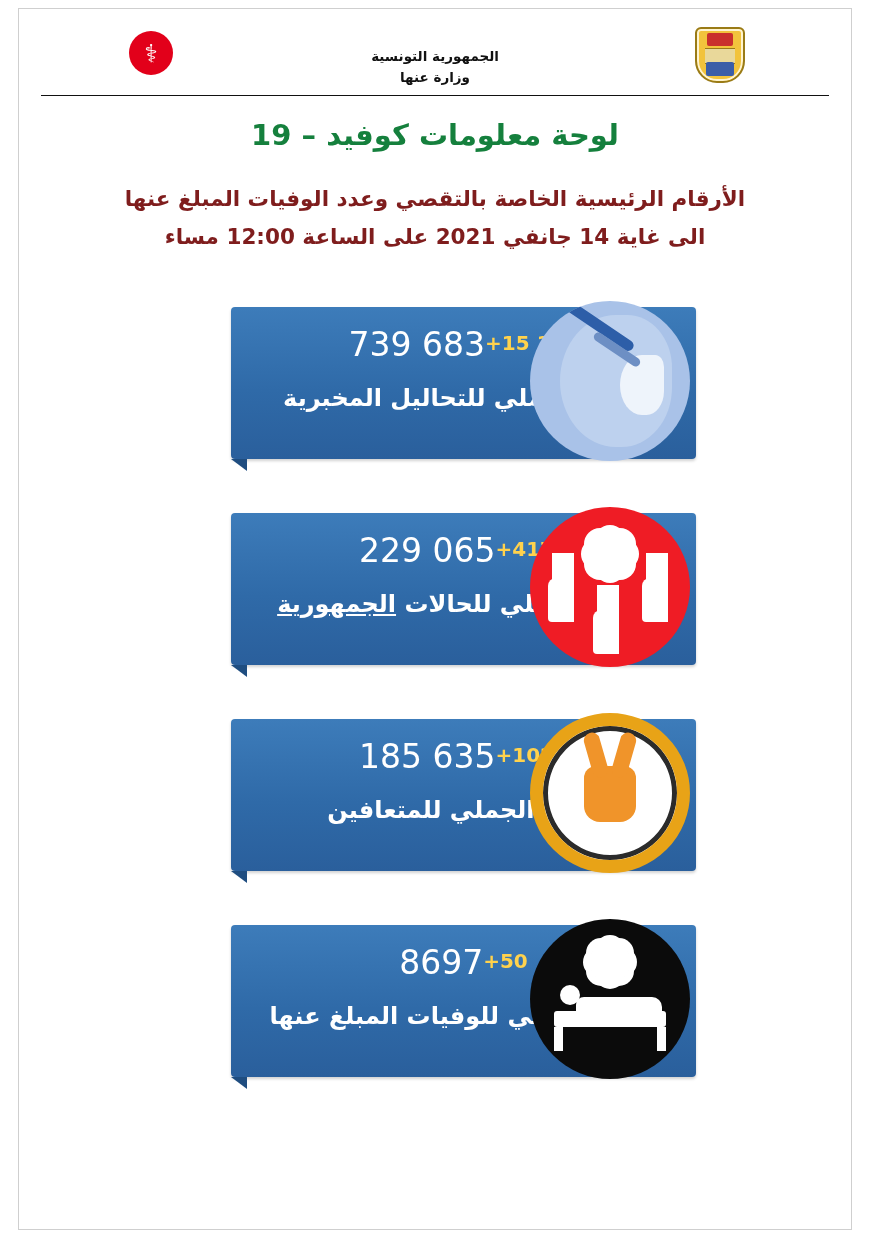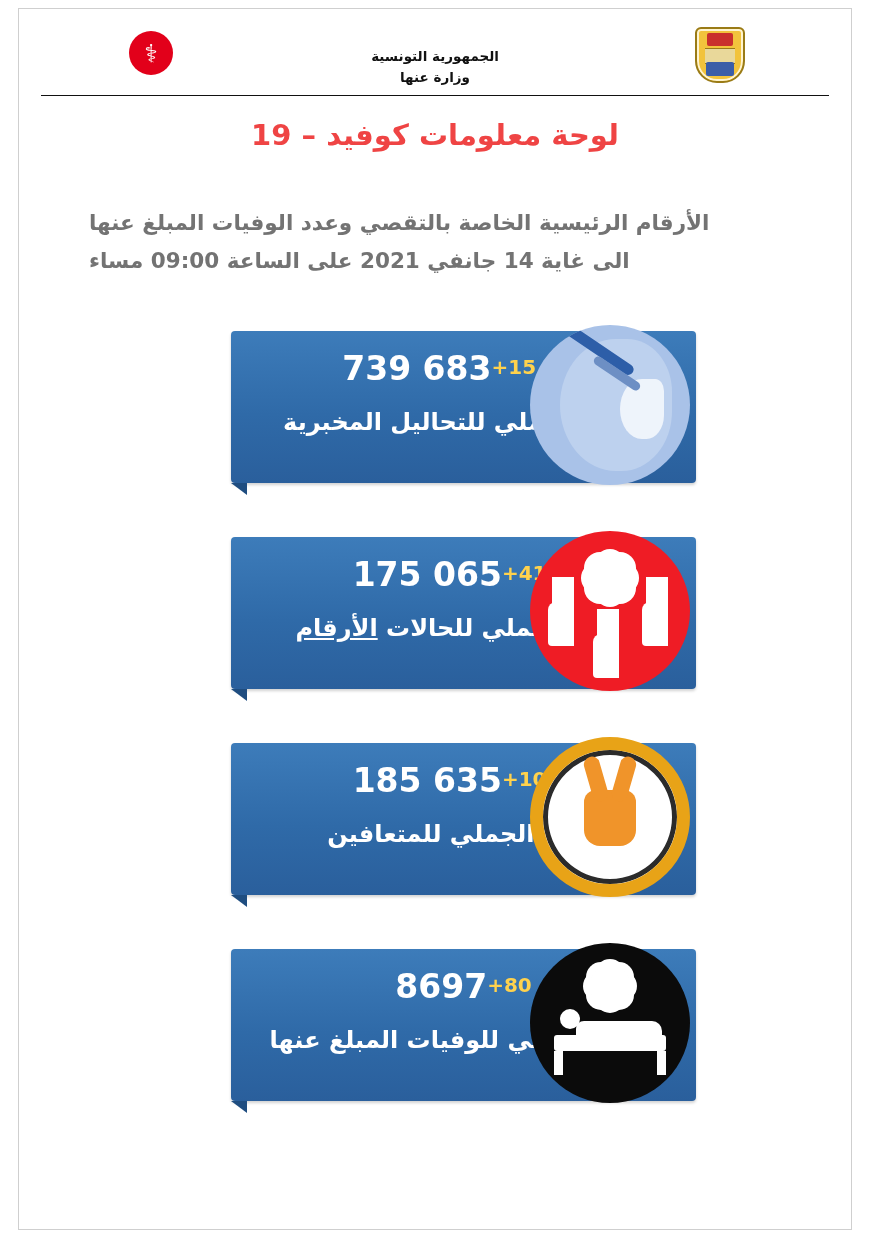--- a/index.html
+++ b/index.html
@@ -114,30 +114,30 @@
   .rule {
     border: 0;
     border-top: 1.6px solid #111;
     margin: 2px 22px 0 22px;
   }
   
   .main-title {
     text-align: center;
     font-size: 29px;
     font-weight: bold;
-    color: #ef4444;
+    color: #15803d;
     margin-top: 22px;
     letter-spacing: 0;
   }
   .subtitle {
-    text-align: left;
-    margin-top: 52px;
+    text-align: center;
+    margin-top: 28px;
     font-size: 21.5px;
     font-weight: bold;
-    color: #737373;
+    color: #7f1d1d;
     line-height: 1.75;
     padding: 0 70px;
   }
   
   .stats {
     margin-top: 34px;
   }
   .stat-row {
     position: relative;
     height: 186px;
@@ -162,21 +162,21 @@
     position: absolute;
     left: -0px;
     bottom: -12px;
     width: 0;
     height: 0;
     border-top: 12px solid #1f4d80;
     border-left: 16px solid transparent;
   }
   .banner-number {
     font-size: 33px;
-    font-weight: bold;
+    font-weight: normal;
     direction: ltr;
     unicode-bidi: embed;
     display: inline-block;
   }
   .banner-delta {
     font-size: 20px;
     font-weight: bold;
     color: #ffd24d;
     vertical-align: super;
     direction: ltr;
@@ -411,21 +411,21 @@
     <div class="moh-logo">
       <span class="glyph">⚕</span>
     </div>
   </div>
   <hr class="rule">
 
   <div class="main-title">لوحة معلومات كوفيد – 19</div>
 
   <div class="subtitle">
     <div>الأرقام الرئيسية الخاصة بالتقصي وعدد الوفيات المبلغ عنها</div>
-    <div>الى غاية 14 جانفي 2021 على الساعة 09:00 مساء</div>
+    <div>الى غاية 14 جانفي 2021 على الساعة 12:00 مساء</div>
   </div>
 
   <div class="stats">
 
     <div class="stat-row">
       <div class="banner">
         <div>
           <span class="banner-delta">+15 132</span><span class="banner-number">739 683</span>
         </div>
         <div class="banner-label">العدد الجملي للتحاليل المخبرية</div>
@@ -436,23 +436,23 @@
           <div class="nose"></div>
           <div class="swab"></div>
           <div class="swab2"></div>
         </div>
       </div>
     </div>
 
     <div class="stat-row">
       <div class="banner">
         <div>
-          <span class="banner-delta">+4170</span><span class="banner-number">175 065</span>
-        </div>
-        <div class="banner-label"><span>العدد الجملي للحالات </span><span class="underline">الأرقام</span></div>
+          <span class="banner-delta">+4170</span><span class="banner-number">229 065</span>
+        </div>
+        <div class="banner-label"><span>العدد الجملي للحالات </span><span class="underline">الجمهورية</span></div>
       </div>
       <div class="icon-badge">
         <div class="icon-cases">
           <div class="virus"></div>
           <div class="person p1">
               <div class="h"></div>
               <div class="b"></div>
             </div>
           <div class="person p2">
               <div class="h"></div>
@@ -479,21 +479,21 @@
               <div class="f1"></div>
               <div class="f2"></div>
             </div>
         </div>
       </div>
     </div>
 
     <div class="stat-row">
       <div class="banner">
         <div>
-          <span class="banner-delta">+80</span><span class="banner-number">8697</span>
+          <span class="banner-delta">+50</span><span class="banner-number">8697</span>
         </div>
         <div class="banner-label">العدد الجملي للوفيات المبلغ عنها</div>
       </div>
       <div class="icon-badge">
         <div class="icon-deaths">
           <div class="virus-w"></div>
           <div class="pillowhead"></div>
           <div class="body"></div>
           <div class="bed"></div>
         </div>

